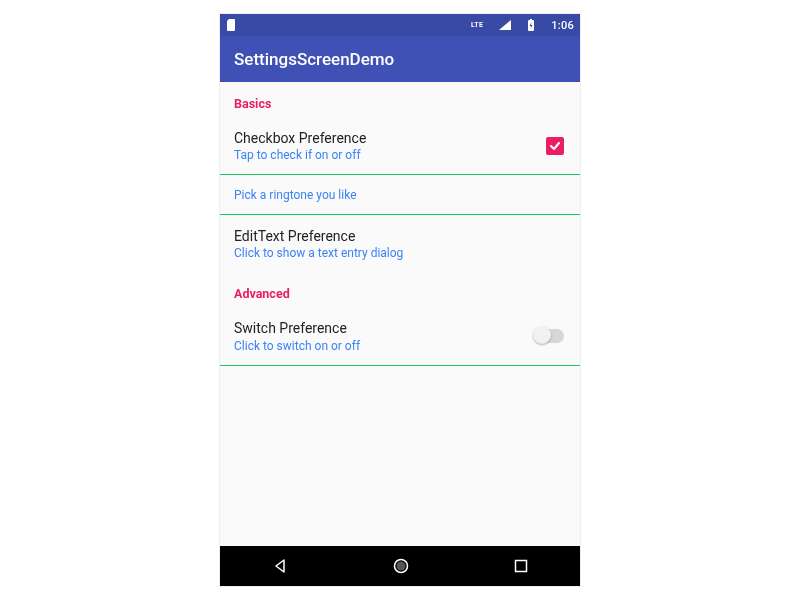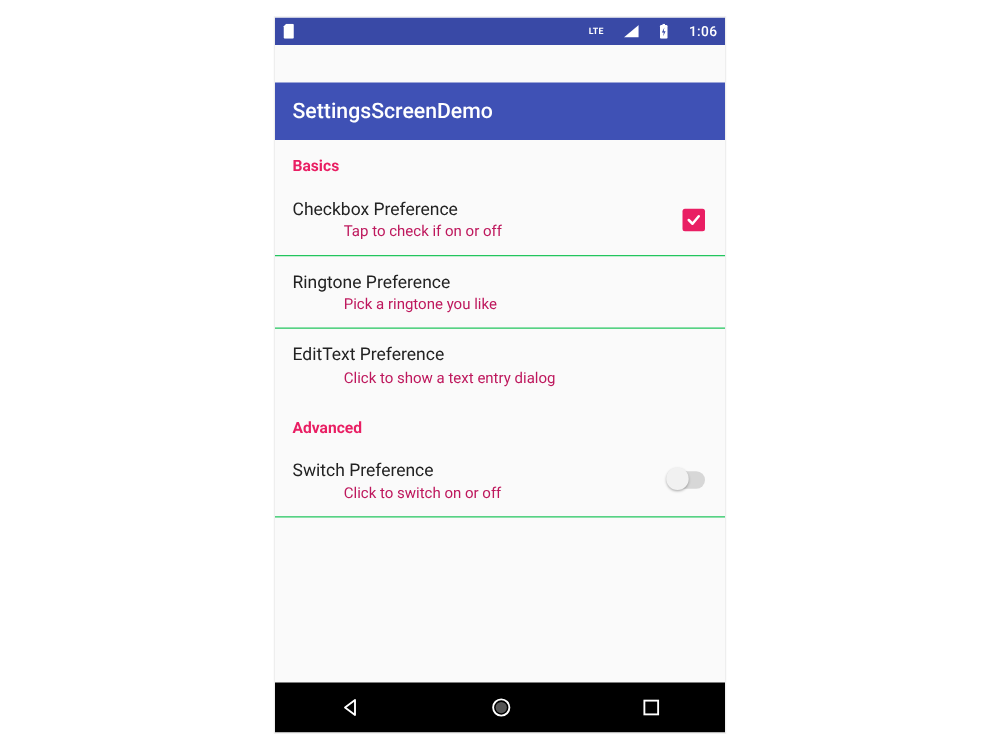--- a/index.html
+++ b/index.html
@@ -40,21 +40,20 @@
   
   .appbar {
     height: 46px;
     background: #3f51b5;
     display: flex;
     align-items: center;
     padding: 0 14px;
     color: #fff;
     font-size: 17px;
     font-weight: 500;
-    margin-top: 30px;
   }
   
   .content {
     flex: 1;
     overflow-y: auto;
     background: #fafafa;
   }
   .cat {
     padding: 14px 14px 6px 14px;
     font-size: 12.5px;
@@ -71,23 +70,22 @@
   }
   .pref.noborder { border-bottom: none; }
   .pref .text { flex: 1; }
   .pref .title {
     font-size: 14px;
     color: #222;
     line-height: 1.3;
   }
   .pref .summary {
     font-size: 12px;
-    color: #be185d;
+    color: #3b82f6;
     margin-top: 1px;
-    margin-left: 41px;
   }
   .checkbox {
     width: 18px;
     height: 18px;
     border-radius: 2px;
     background: #e91e63;
     display: flex;
     align-items: center;
     justify-content: center;
     margin-right: 2px;
@@ -169,21 +167,20 @@
       </div>
       <div class="checkbox">
         <svg width="12" height="12" viewBox="0 0 12 12">
             <path d="M2 6 L5 9 L10 3" stroke="#fff" stroke-width="2" fill="none" stroke-linecap="round" stroke-linejoin="round"></path>
           </svg>
       </div>
     </div>
 
     <div class="pref">
       <div class="text">
-        <div class="title">Ringtone Preference</div>
         <div class="summary">Pick a ringtone you like</div>
       </div>
     </div>
 
     <div class="pref noborder">
       <div class="text">
         <div class="title">EditText Preference</div>
         <div class="summary">Click to show a text entry dialog</div>
       </div>
     </div>

